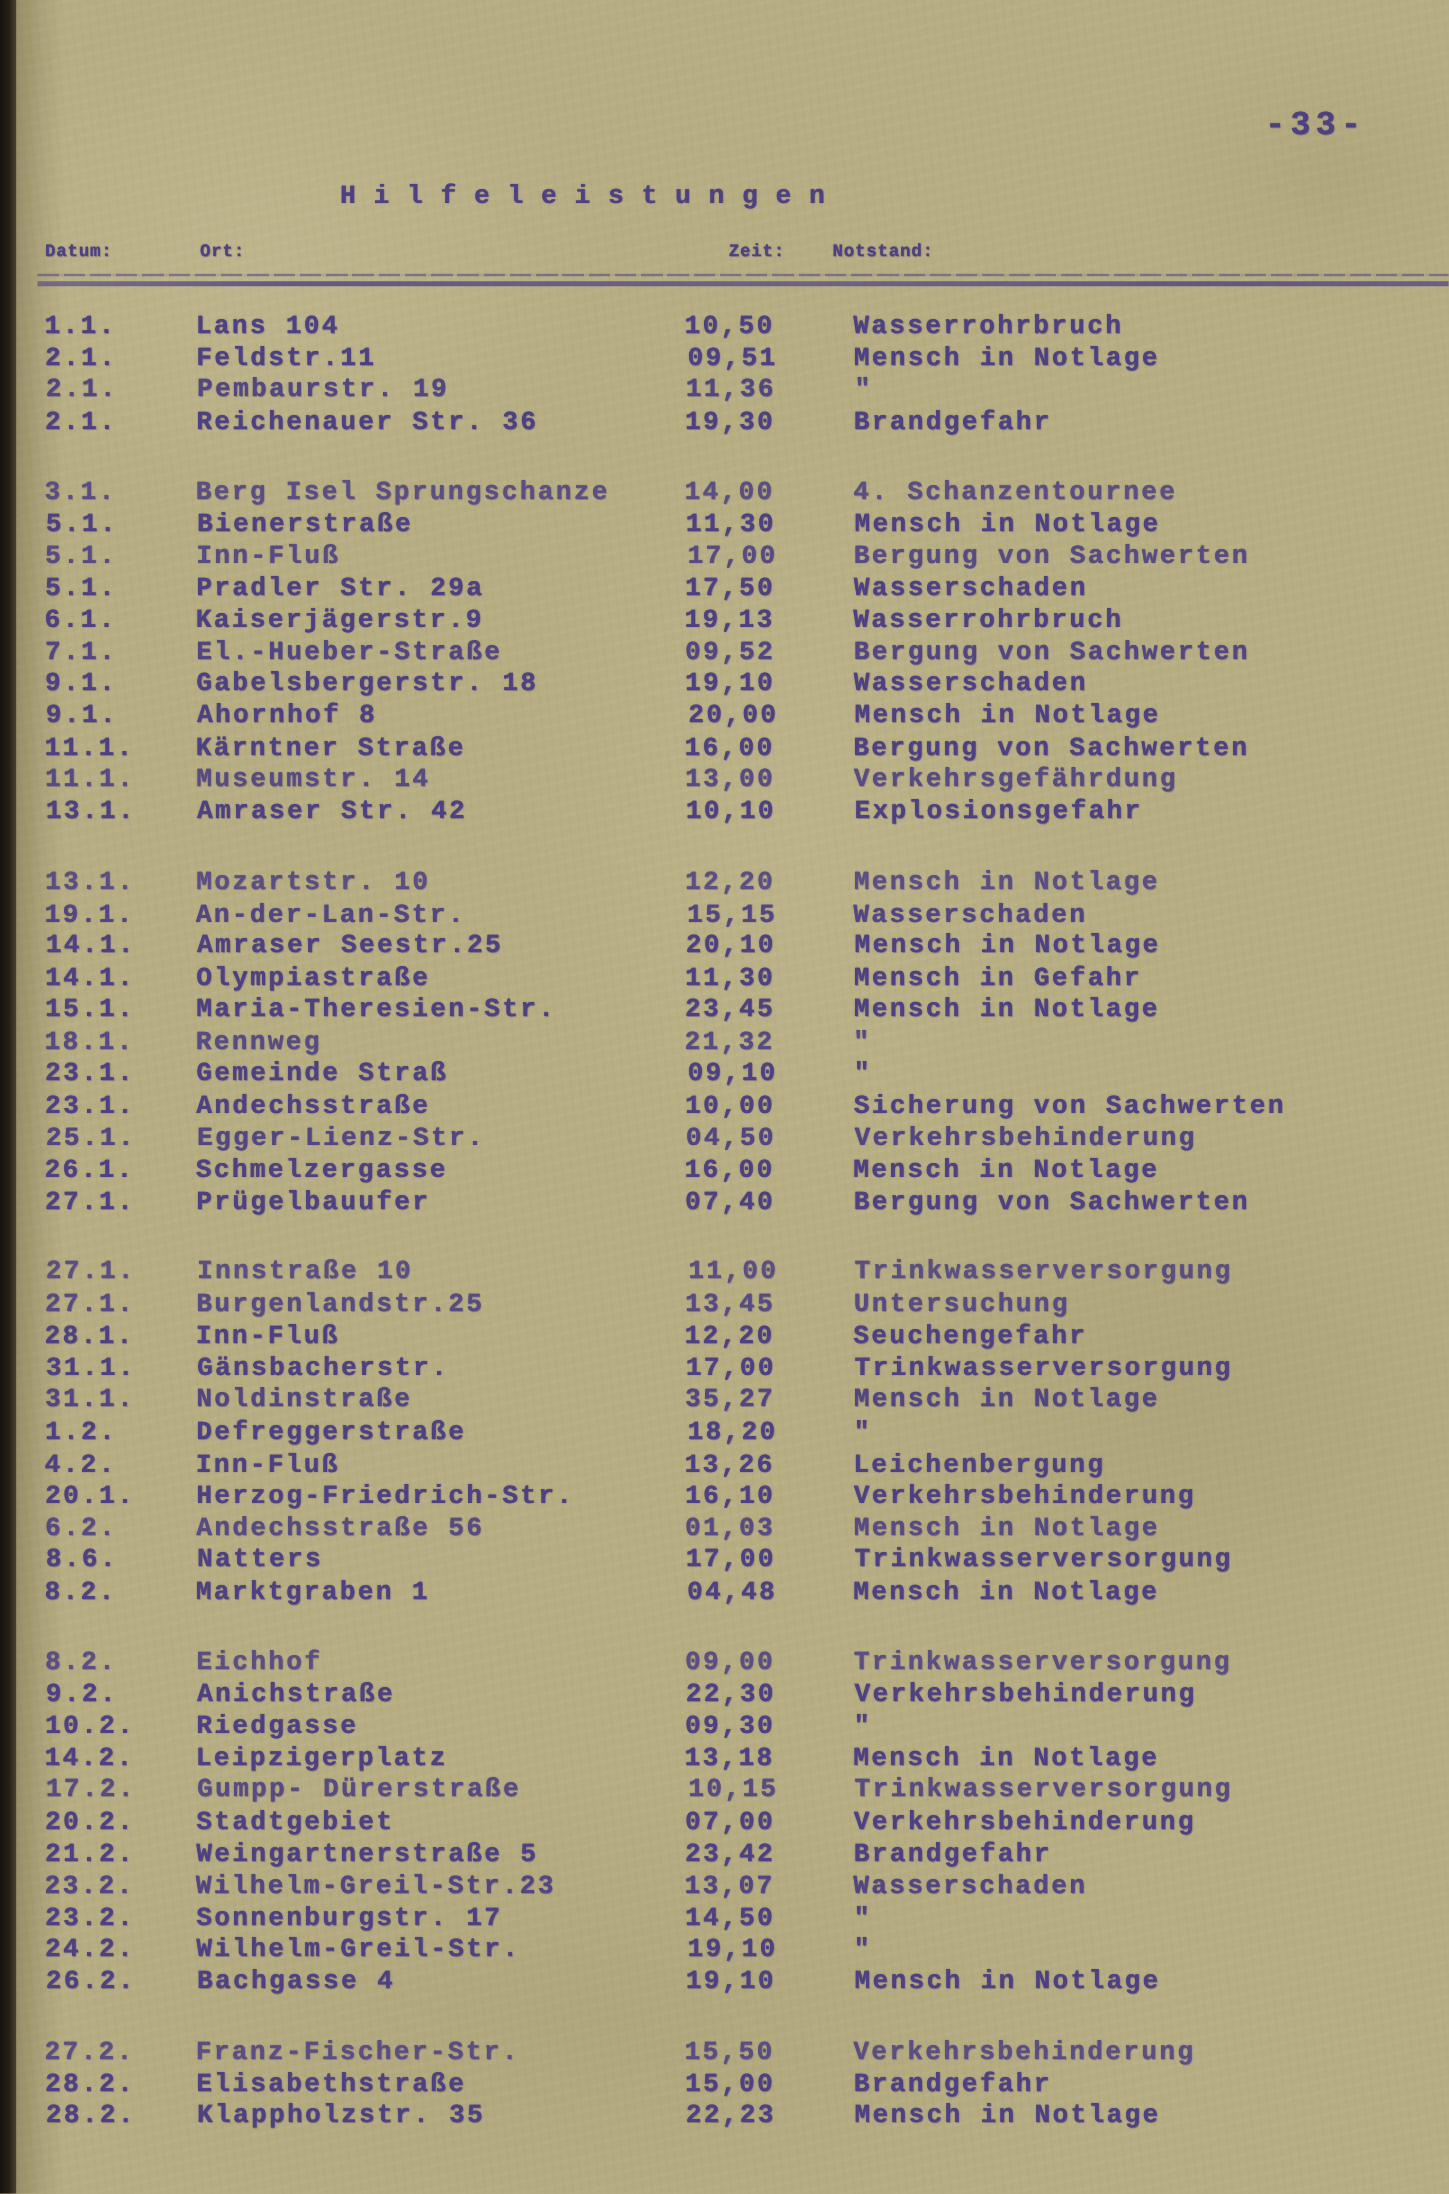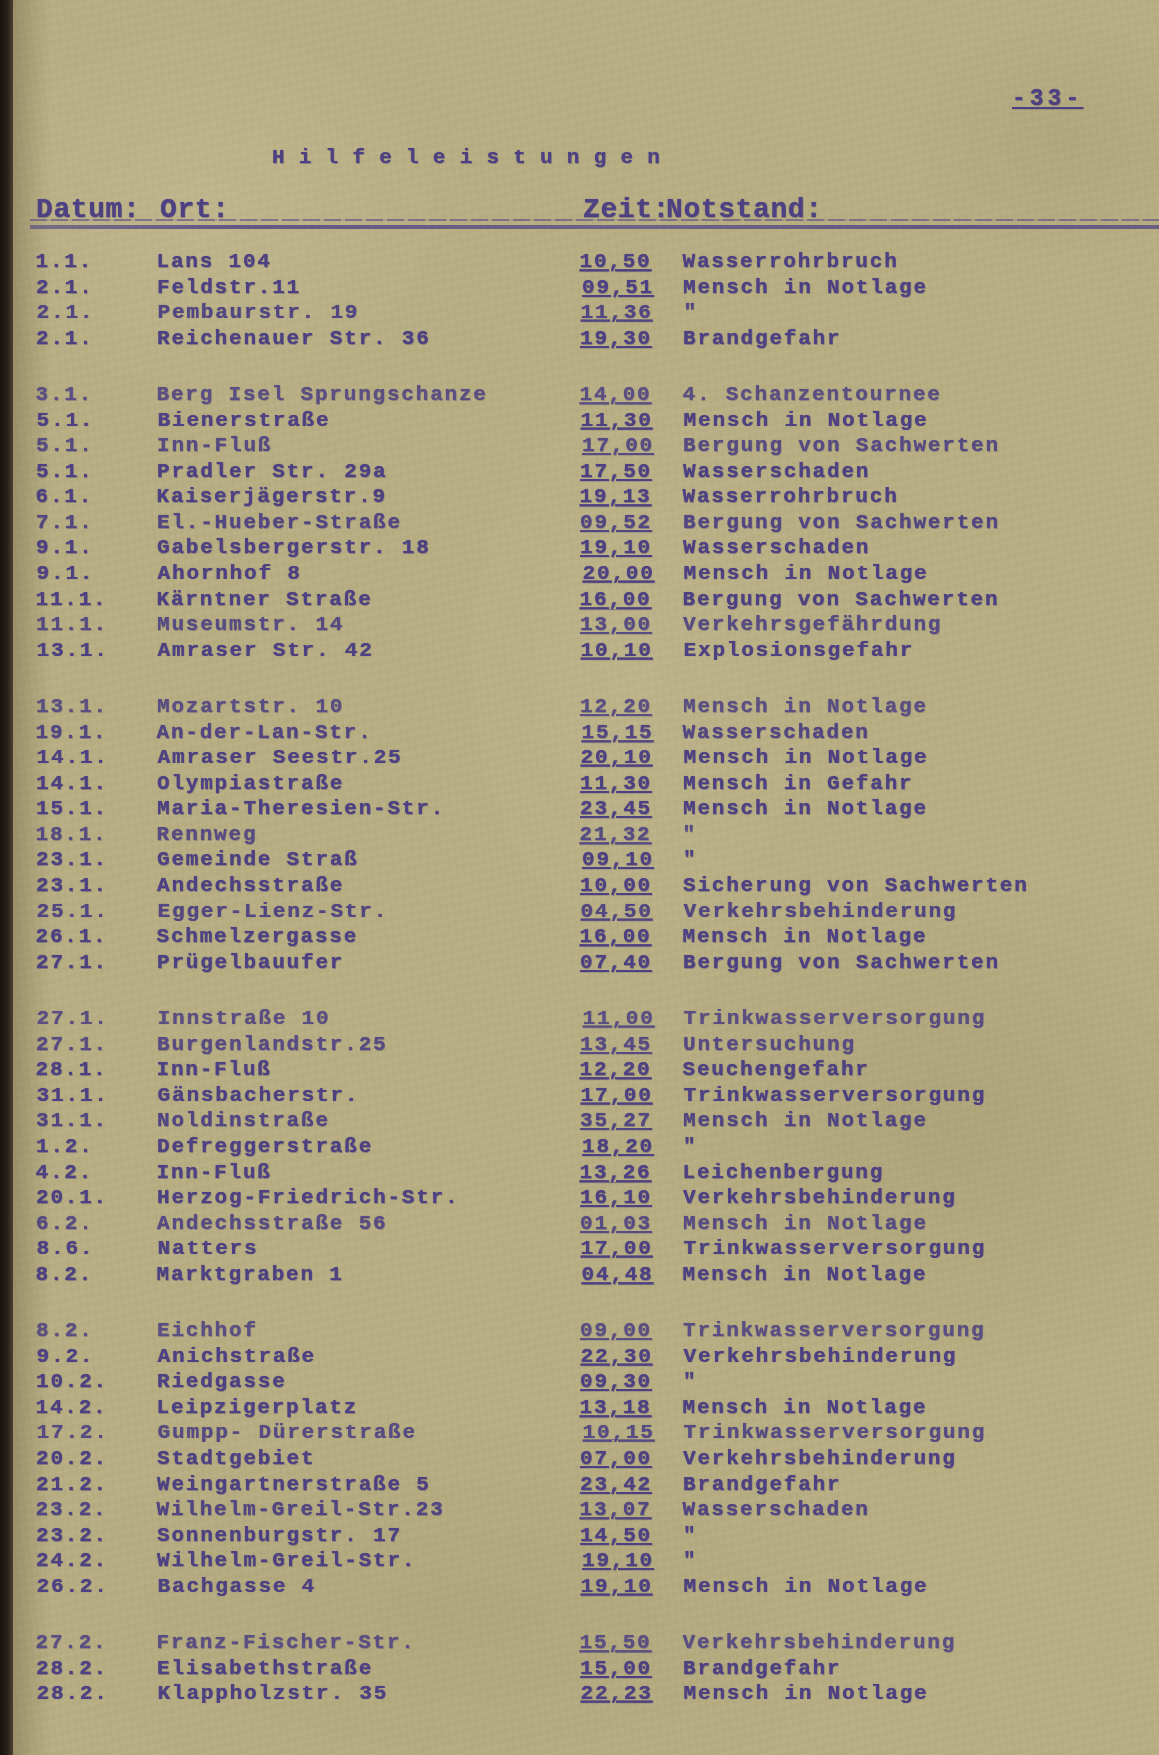--- a/index.html
+++ b/index.html
@@ -29,45 +29,45 @@
     position:absolute;left:13px;top:0;bottom:0;width:38px;
     background:linear-gradient(90deg, rgba(70,60,30,0.28), rgba(70,60,30,0.10) 55%, rgba(70,60,30,0) 100%);
   }
   .ink{
     color:var(--ink,#4d4183);
     font-weight:bold;
     text-shadow:0 0 1px rgba(64,53,112,0.75), 0.6px 0.6px 0.6px rgba(64,53,112,0.35);
   }
   .page-number{
     position:absolute;left:1012px;top:86px;
-    font-size:23px;letter-spacing:4px;text-decoration:underline;
+    font-size:27px;letter-spacing:4px;
   }
   .doc-title{
     position:absolute;left:272px;top:146px;
     font-size:21px;letter-spacing:0.8px;white-space:nowrap;
   }
-  .col-headers{position:absolute;left:0;top:194px;width:100%;height:26px;font-size:28px;letter-spacing:0.6px;}
+  .col-headers{position:absolute;left:0;top:194px;width:100%;height:26px;font-size:14px;letter-spacing:0.6px;}
   .h-datum{position:absolute;left:36px;}
   .h-ort{position:absolute;left:160px;}
   .h-zeit{position:absolute;left:583px;}
   .h-notstand{position:absolute;left:666px;}
   .rule{position:absolute;left:30px;width:1129px;pointer-events:none;}
   .rule-a{
     top:219px;height:2px;opacity:.55;
     background:repeating-linear-gradient(90deg, var(--ink,#4d4183) 0 17px, rgba(77,65,131,0.25) 17px 21px);
   }
   .rule-b{
     top:225px;height:4px;opacity:.8;
     background:linear-gradient(90deg, rgba(77,65,131,0.75), var(--ink,#4d4183) 18%, rgba(77,65,131,0.85) 55%, var(--ink,#4d4183) 82%, rgba(77,65,131,0.9));
   }
   .rows{position:absolute;left:0;top:250px;width:100%;}
   .row{position:relative;height:25.55px;font-size:21px;letter-spacing:1.8px;white-space:nowrap;}
   .c-datum{position:absolute;left:36px;}
   .c-ort{position:absolute;left:157px;}
-  .c-zeit{position:absolute;left:580px;text-decoration:underline;}
+  .c-zeit{position:absolute;left:548px;}
   .c-notstand{position:absolute;left:683px;}
   
   .row:nth-child(3n)   {transform:translate(0.6px,-0.4px);}
   .row:nth-child(4n+1) {transform:translate(-0.5px,0.3px);padding-left:26px;}
   .row:nth-child(5n+2) .c-zeit{transform:translateX(2px);}
   .row:nth-child(7n)   {opacity:.90;}
   .row:nth-child(7n+3) {opacity:.95;}
   .row:nth-child(11n+5){opacity:.87;margin-top:31px;}
 </style>
 </head>

